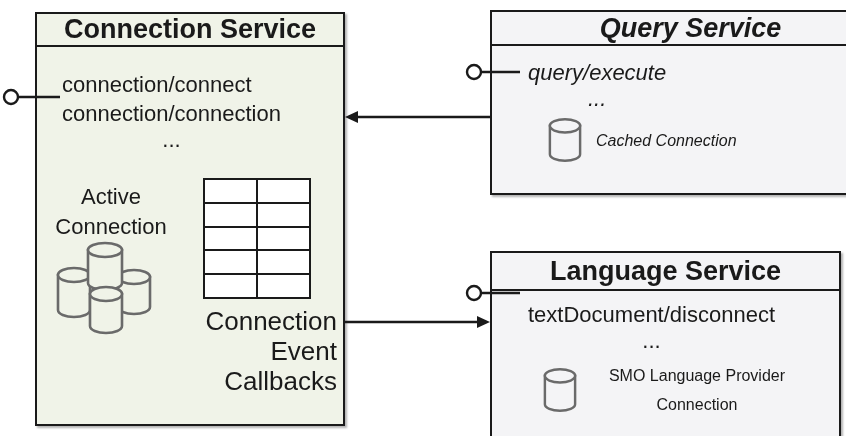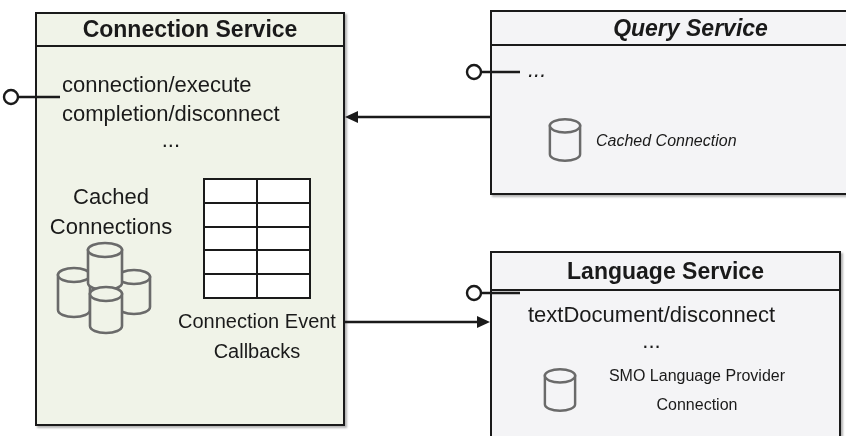--- a/index.html
+++ b/index.html
@@ -7,21 +7,21 @@
     --service-bg:#f4f4f6;
     --line:#1a1a1a;
     --cylinder:#6a6a6a;
   }
   *{box-sizing:border-box;margin:0;padding:0;}
   body{background:#ffffff;font-family:"Liberation Sans","DejaVu Sans",sans-serif;color:var(--line);}
   .stage{position:relative;width:846px;height:436px;overflow:hidden;background:#ffffff;}
 
   .box{position:absolute;border:2px solid var(--line);box-shadow:2px 2px 2px rgba(0,0,0,0.30);}
   .box-header{width:100%;border-bottom:2px solid var(--line);text-align:center;
-    font-weight:bold;font-size:23px;display:flex;align-items:center;justify-content:center;}
+    font-weight:bold;font-size:27px;display:flex;align-items:center;justify-content:center;}
 
   .box-connection{left:35px;top:12px;width:310px;height:414px;background:var(--connection-bg);}
   .box-connection .box-header{height:33px;}
   .box-query{left:490px;top:10px;width:401px;height:185px;background:var(--service-bg);font-style:italic;}
   .box-query .box-header{height:34px;}
   .box-language{left:490px;top:227px;width:351px;height:196px;background:var(--service-bg);margin-top:24px;}
   .box-language .box-header{height:38px;}
 
   .methods{position:absolute;font-size:22px;line-height:29px;width:max-content;}
   .methods .more{text-align:center;line-height:24px;}
@@ -30,22 +30,22 @@
   .lang-methods{left:36px;top:47px;}
 
   .active-label{position:absolute;left:8px;top:168px;width:132px;text-align:center;
     font-size:22px;line-height:30px;}
   .cyl-cluster{position:absolute;left:18px;top:226px;}
 
   .callbacks-table{position:absolute;left:166px;top:164px;width:108px;height:121px;
     background:var(--line);display:grid;grid-template-columns:1fr 1fr;
     grid-template-rows:repeat(5,1fr);gap:2px;padding:2px;}
   .callbacks-table .cell{background:#ffffff;}
-  .callbacks-label{position:absolute;left:140px;top:292px;width:160px;text-align:center;
-    font-size:20px;line-height:30px;}
+  .callbacks-label{position:absolute;left:140px;top:292px;width:160px;text-align:right;
+    font-size:26px;line-height:30px;}
 
   .resource-row{position:absolute;display:flex;align-items:center;gap:14px;}
   .query-resource{left:56px;top:105px;}
   .lang-resource{left:51px;top:108px;}
   .resource-label{font-size:16px;line-height:29px;}
   .lang-resource .resource-label{width:212px;text-align:center;}
 
   .annotation{position:absolute;font-style:italic;font-size:18px;line-height:29px;
     text-align:center;}
   .annotation-requests{left:353px;top:125px;width:124px;}
@@ -62,26 +62,26 @@
 </style>
 </head>
 <body>
 
 <div class="stage">
 
   <div class="box box-connection">
     <div class="box-header">Connection Service</div>
 
     <div class="methods conn-methods">
-      <div class="method">connection/execute</div>
-      <div class="method">completion/disconnect</div>
+      <div class="method">connection/connect</div>
+      <div class="method">connection/connection</div>
       <div class="method more">...</div>
     </div>
 
-    <div class="active-label">Cached Connections</div>
+    <div class="active-label">Active Connection</div>
 
     <svg class="cyl-cluster" width="100" height="95" viewBox="0 0 100 95">
 
       <path class="cyl-stroke" d="M3,35 L3,70 A16,7 0 0 0 35,70 L35,35 Z"></path>
       <ellipse class="cyl-stroke" cx="19" cy="35" rx="16" ry="7"></ellipse>
 
       <path class="cyl-stroke" d="M63,37 L63,67 A16,7 0 0 0 95,67 L95,37 Z"></path>
       <ellipse class="cyl-stroke" cx="79" cy="37" rx="16" ry="7"></ellipse>
 
       <path class="cyl-stroke" d="M33,10 L33,43 A17,7 0 0 0 67,43 L67,10 Z"></path>
@@ -104,20 +104,21 @@
       <div class="cell"></div>
     </div>
 
     <div class="callbacks-label">Connection Event Callbacks</div>
   </div>
 
   <div class="box box-query">
     <div class="box-header">Query Service</div>
 
     <div class="methods query-methods">
+      <div class="method">query/execute</div>
       <div class="method more">...</div>
     </div>
 
     <div class="resource-row query-resource">
       <svg class="cyl-single" width="34" height="46" viewBox="0 0 36 48">
         <path class="cyl-stroke" d="M2,9 L2,39 A16,7 0 0 0 34,39 L34,9 Z"></path>
         <ellipse class="cyl-stroke" cx="18" cy="9" rx="16" ry="7"></ellipse>
       </svg>
       <div class="resource-label">Cached Connection</div>
     </div>

